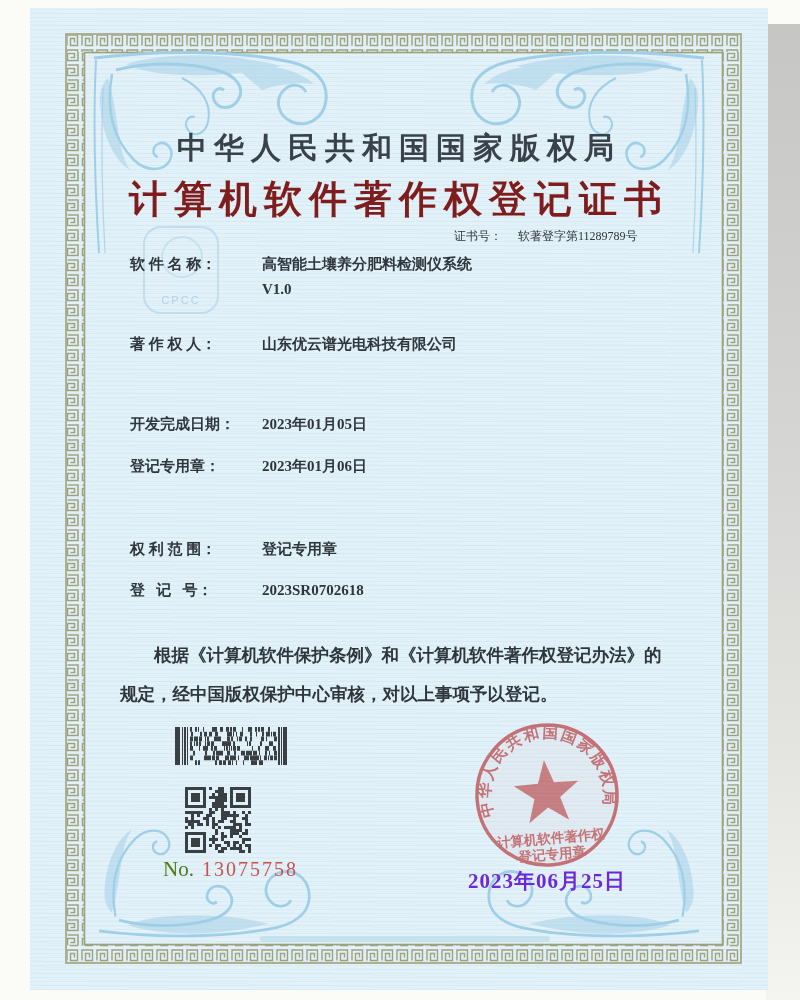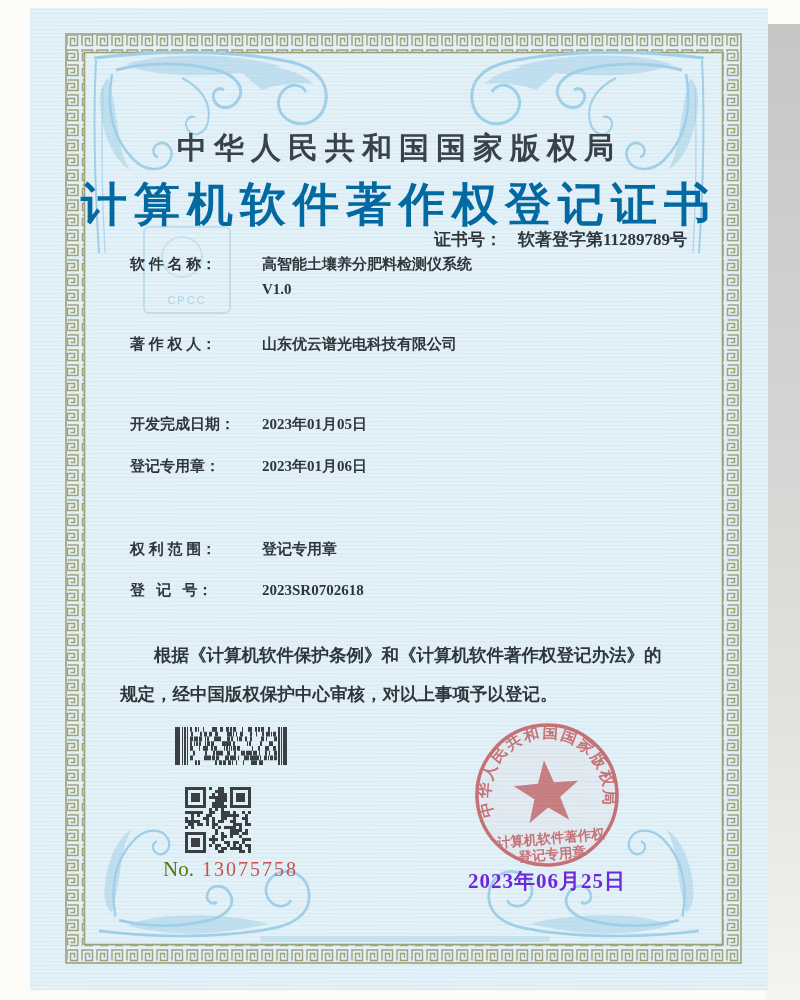--- a/index.html
+++ b/index.html
@@ -21,25 +21,25 @@
   .flourish{position:absolute;width:250px;height:210px}
   .fl-tl{left:56px;top:40px}
   .fl-tr{left:432px;top:40px;transform:scaleX(-1)}
   .fl-bl{left:60px;top:742px;width:230px;height:190px;transform:scaleY(-1)}
   .fl-br{left:448px;top:742px;width:230px;height:190px;transform:scale(-1,-1)}
   .bottom-band{position:absolute;left:230px;top:928px;width:290px;height:6px;border-radius:3px;
     background:rgba(150,200,225,.35)}
   .authority{position:absolute;left:0;top:120px;width:738px;text-align:center;
     font-size:30px;font-weight:bold;letter-spacing:7px;color:#39424a}
   .cert-title{position:absolute;left:0;top:166px;width:738px;text-align:center;
-    font-size:46px;font-weight:bold;letter-spacing:7px;color:#0369a1}
-  .certno{position:absolute;left:404px;top:220px;font-size:17px;font-weight:bold;white-space:pre}
+    font-size:38px;font-weight:bold;letter-spacing:7px;color:#7f1d1d}
+  .certno{position:absolute;left:424px;top:220px;font-size:12px;font-weight:normal;white-space:pre}
   .certno .val{margin-left:16px}
-  .watermark{position:absolute;left:113px;top:218px;width:88px;height:88px;
-    border:2px solid rgba(145,195,220,.5);border-radius:6px;opacity:.8}
+  .watermark{position:absolute;left:113px;top:218px;width:76px;height:88px;
+    border:2px solid rgba(145,195,220,.5);border-radius:18px;opacity:.8}
   .watermark .wm-circle{position:absolute;left:16px;top:8px;width:42px;height:42px;border-radius:50%;
     border:2px solid rgba(145,195,220,.4)}
   .watermark .wm-text{position:absolute;left:0;bottom:6px;width:100%;text-align:center;
     font-size:11px;letter-spacing:2px;color:rgba(120,175,205,.55);font-family:"Liberation Sans",sans-serif}
   .row{position:absolute;left:100px;font-size:15px;font-weight:bold;line-height:25px;white-space:pre}
   .row .label{display:inline-block;width:132px;white-space:pre}
   .row .value{position:absolute;left:132px;white-space:pre}
   .r1{top:244px}.r1b{top:269px}.r2{top:324px}.r3{top:404px}.r4{top:446px}
   .r5{top:488px}.r6{top:529px}.r7{top:570px}
   .statement{position:absolute;left:90px;top:628px;width:570px;font-size:17.5px;font-weight:bold;line-height:39px}

